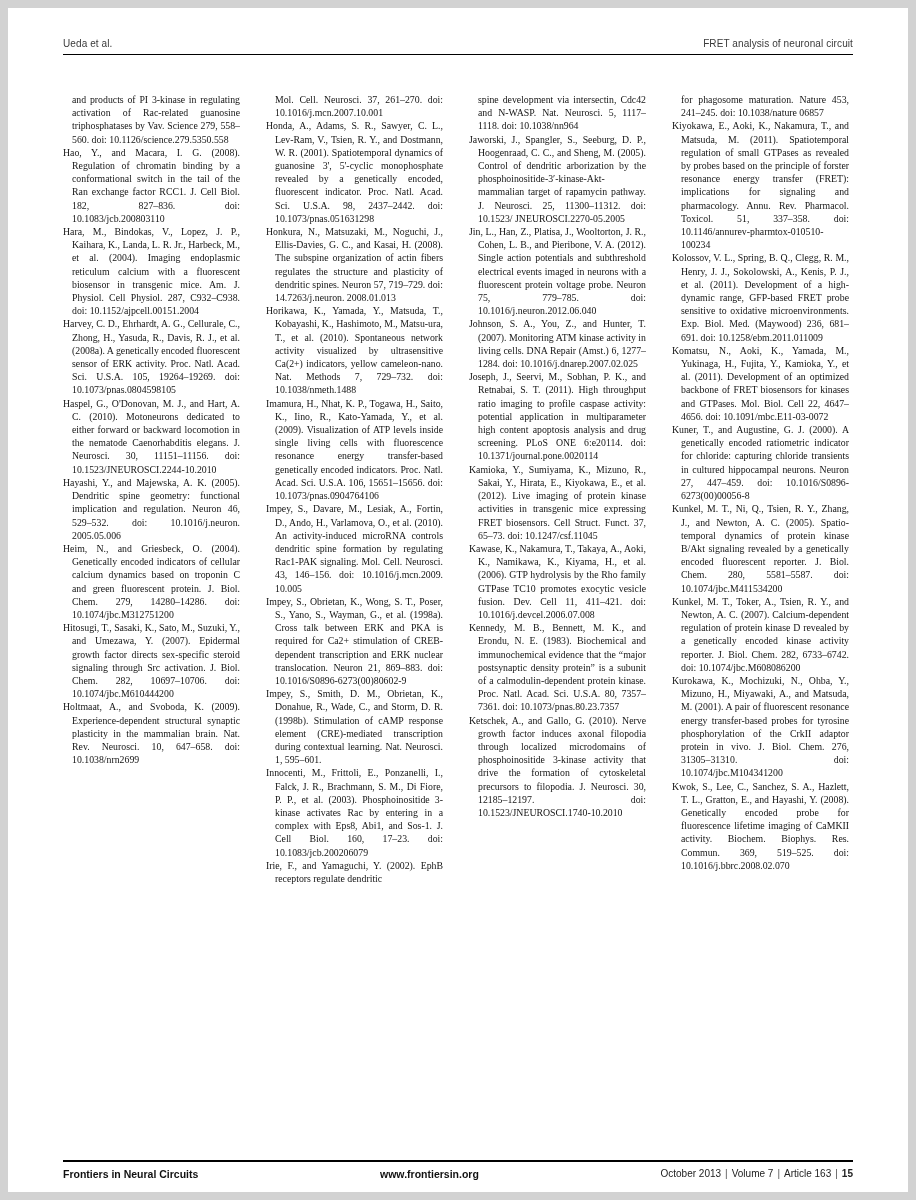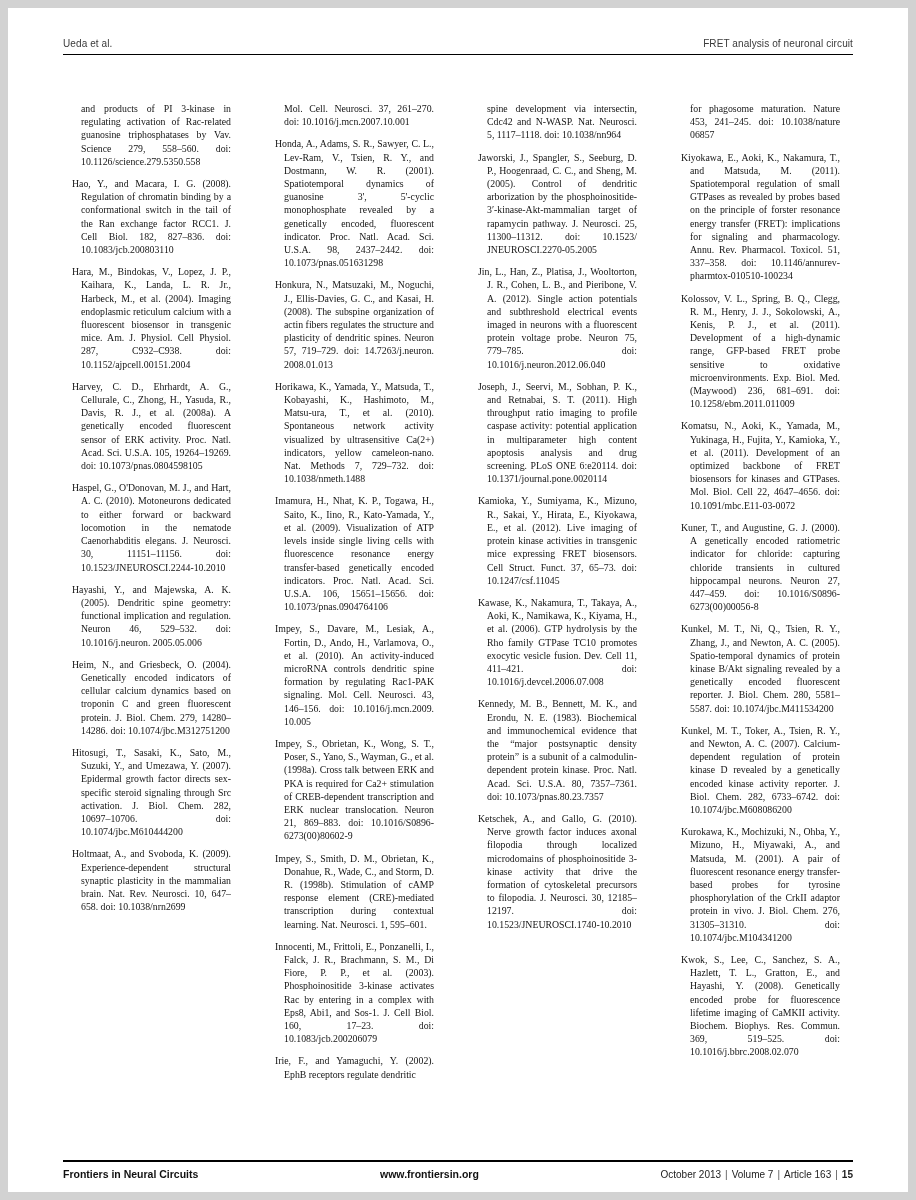--- a/index.html
+++ b/index.html
@@ -37,36 +37,36 @@
   .col{
     width:177px;
     flex:0 0 177px;
     font-family:"Liberation Serif","DejaVu Serif",serif;
     font-size:9.8px;
     line-height:13.2px;
     color:#141414;
     text-align:justify;
   }
   .ref{
-    margin:9px;
+    margin:0;
     padding-left:9px;
     text-indent:-9px;
   }
   .ref.cont{
     text-indent:0;
   }
   footer{
     margin-bottom:12px;
   }
   .foot-rule{
     border:none;border-top:2.6px solid #000;
     margin:0 0 6px 0;width:100%;
   }
   .foot-row{
-    display:flex;justify-content:space-between;align-items:center;
+    display:flex;justify-content:space-between;align-items:flex-start;
     font-size:10.5px;color:#111;
   }
   .foot-left{font-weight:bold;}
   .foot-center{font-weight:bold;}
   .foot-right{font-size:10px;color:#222;}
   .foot-right .sep{margin:0 4px;color:#555;}
   .foot-right .page-num{font-weight:bold;margin-top:20px;}
 </style>
 </head>
 <body>
@@ -100,20 +100,21 @@
         <p class="ref">Impey, S., Davare, M., Lesiak, A., Fortin, D., Ando, H., Varlamova, O., et al. (2010). An activity-induced microRNA controls dendritic spine formation by regulating Rac1-PAK signaling. Mol. Cell. Neurosci. 43, 146–156. doi: 10.1016/j.mcn.2009. 10.005</p>
         <p class="ref">Impey, S., Obrietan, K., Wong, S. T., Poser, S., Yano, S., Wayman, G., et al. (1998a). Cross talk between ERK and PKA is required for Ca2+ stimulation of CREB-dependent transcription and ERK nuclear translocation. Neuron 21, 869–883. doi: 10.1016/S0896-6273(00)80602-9</p>
         <p class="ref">Impey, S., Smith, D. M., Obrietan, K., Donahue, R., Wade, C., and Storm, D. R. (1998b). Stimulation of cAMP response element (CRE)-mediated transcription during contextual learning. Nat. Neurosci. 1, 595–601.</p>
         <p class="ref">Innocenti, M., Frittoli, E., Ponzanelli, I., Falck, J. R., Brachmann, S. M., Di Fiore, P. P., et al. (2003). Phosphoinositide 3-kinase activates Rac by entering in a complex with Eps8, Abi1, and Sos-1. J. Cell Biol. 160, 17–23. doi: 10.1083/jcb.200206079</p>
         <p class="ref">Irie, F., and Yamaguchi, Y. (2002). EphB receptors regulate dendritic</p>
       </div>
     <div class="col">
         <p class="ref cont">spine development via intersectin, Cdc42 and N-WASP. Nat. Neurosci. 5, 1117–1118. doi: 10.1038/nn964</p>
         <p class="ref">Jaworski, J., Spangler, S., Seeburg, D. P., Hoogenraad, C. C., and Sheng, M. (2005). Control of dendritic arborization by the phosphoinositide-3′-kinase-Akt-mammalian target of rapamycin pathway. J. Neurosci. 25, 11300–11312. doi: 10.1523/ JNEUROSCI.2270-05.2005</p>
         <p class="ref">Jin, L., Han, Z., Platisa, J., Wooltorton, J. R., Cohen, L. B., and Pieribone, V. A. (2012). Single action potentials and subthreshold electrical events imaged in neurons with a fluorescent protein voltage probe. Neuron 75, 779–785. doi: 10.1016/j.neuron.2012.06.040</p>
+        <p class="ref">Johnson, S. A., You, Z., and Hunter, T. (2007). Monitoring ATM kinase activity in living cells. DNA Repair (Amst.) 6, 1277–1284. doi: 10.1016/j.dnarep.2007.02.025</p>
         <p class="ref">Joseph, J., Seervi, M., Sobhan, P. K., and Retnabai, S. T. (2011). High throughput ratio imaging to profile caspase activity: potential application in multiparameter high content apoptosis analysis and drug screening. PLoS ONE 6:e20114. doi: 10.1371/journal.pone.0020114</p>
         <p class="ref">Kamioka, Y., Sumiyama, K., Mizuno, R., Sakai, Y., Hirata, E., Kiyokawa, E., et al. (2012). Live imaging of protein kinase activities in transgenic mice expressing FRET biosensors. Cell Struct. Funct. 37, 65–73. doi: 10.1247/csf.11045</p>
         <p class="ref">Kawase, K., Nakamura, T., Takaya, A., Aoki, K., Namikawa, K., Kiyama, H., et al. (2006). GTP hydrolysis by the Rho family GTPase TC10 promotes exocytic vesicle fusion. Dev. Cell 11, 411–421. doi: 10.1016/j.devcel.2006.07.008</p>
         <p class="ref">Kennedy, M. B., Bennett, M. K., and Erondu, N. E. (1983). Biochemical and immunochemical evidence that the “major postsynaptic density protein” is a subunit of a calmodulin-dependent protein kinase. Proc. Natl. Acad. Sci. U.S.A. 80, 7357–7361. doi: 10.1073/pnas.80.23.7357</p>
         <p class="ref">Ketschek, A., and Gallo, G. (2010). Nerve growth factor induces axonal filopodia through localized microdomains of phosphoinositide 3-kinase activity that drive the formation of cytoskeletal precursors to filopodia. J. Neurosci. 30, 12185–12197. doi: 10.1523/JNEUROSCI.1740-10.2010</p>
       </div>
     <div class="col">
         <p class="ref cont">for phagosome maturation. Nature 453, 241–245. doi: 10.1038/nature 06857</p>
         <p class="ref">Kiyokawa, E., Aoki, K., Nakamura, T., and Matsuda, M. (2011). Spatiotemporal regulation of small GTPases as revealed by probes based on the principle of forster resonance energy transfer (FRET): implications for signaling and pharmacology. Annu. Rev. Pharmacol. Toxicol. 51, 337–358. doi: 10.1146/annurev-pharmtox-010510-100234</p>
         <p class="ref">Kolossov, V. L., Spring, B. Q., Clegg, R. M., Henry, J. J., Sokolowski, A., Kenis, P. J., et al. (2011). Development of a high-dynamic range, GFP-based FRET probe sensitive to oxidative microenvironments. Exp. Biol. Med. (Maywood) 236, 681–691. doi: 10.1258/ebm.2011.011009</p>

